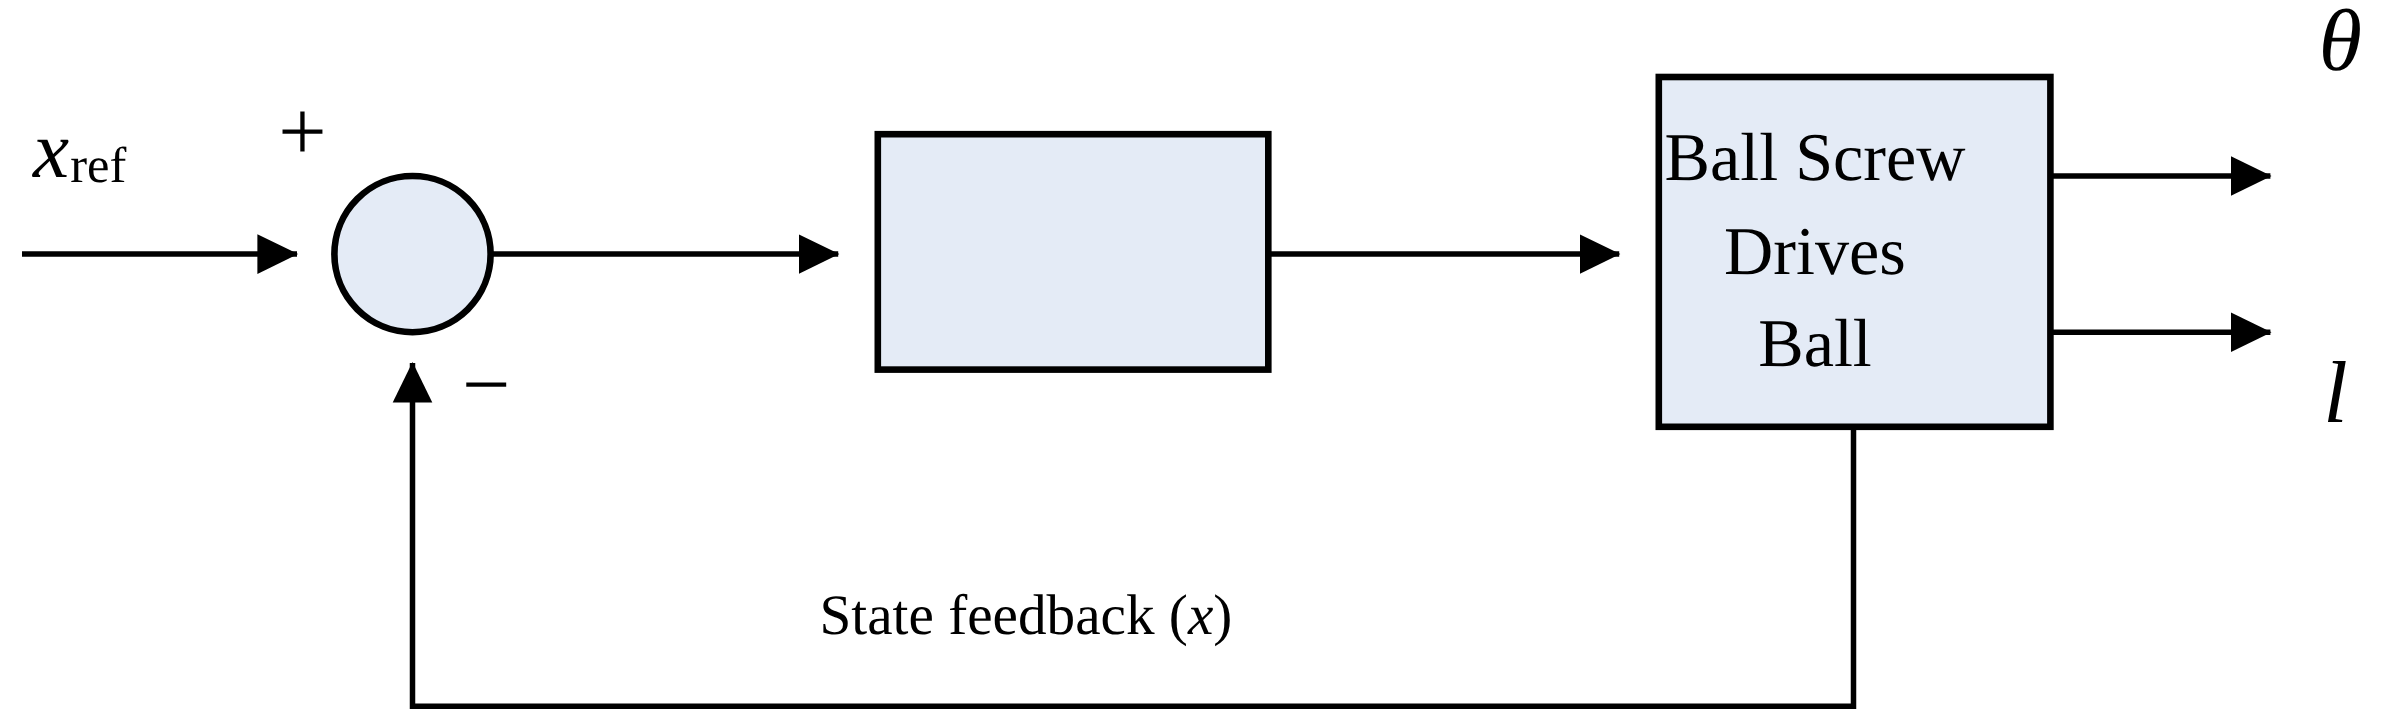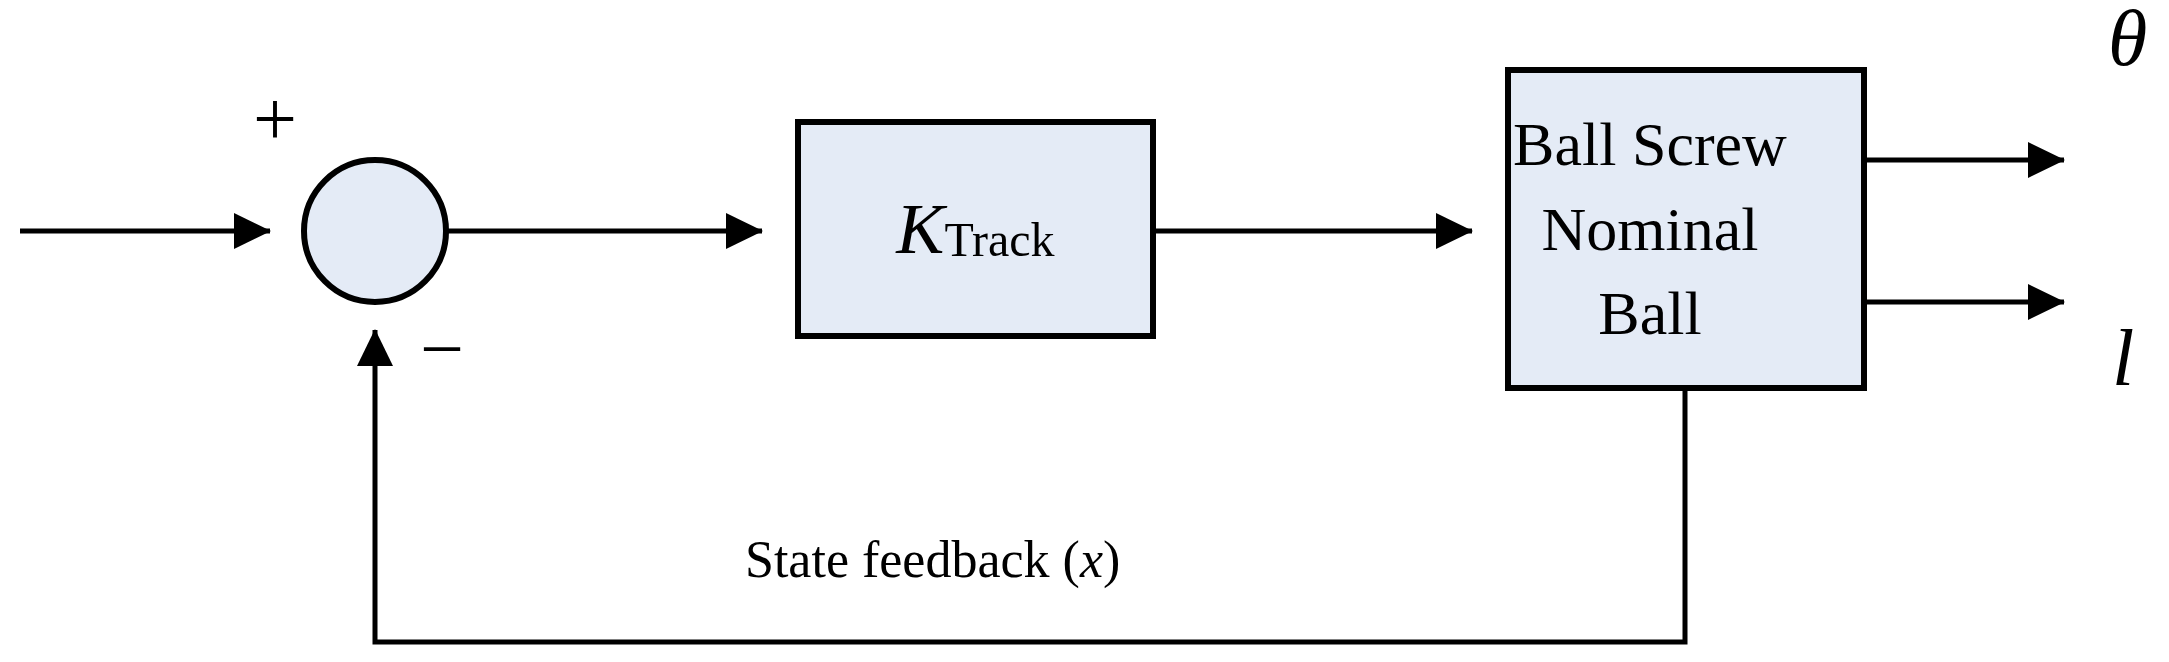--- a/index.html
+++ b/index.html
@@ -146,34 +146,32 @@
 
     <rect x="1508" y="70" width="356" height="318" fill="#e4ebf6" stroke="#000000" stroke-width="6"></rect>
 
     <line x1="1864" y1="160" x2="2064" y2="160" stroke="#000000" stroke-width="5" marker-end="url(#arrowheadbig)"></line>
 
     <line x1="1864" y1="302" x2="2064" y2="302" stroke="#000000" stroke-width="5" marker-end="url(#arrowheadbig)"></line>
 
     <polyline points="1685,388 1685,642 375,642 375,330" fill="none" stroke="#000000" stroke-width="5" marker-end="url(#arrowheadbig)"></polyline>
   </svg>
 
+  <div class="lbl lbl-xref">
+    <span class="var">x</span><span class="sub">ref</span>
+  </div>
 
   <div class="lbl lbl-plus">+</div>
 
   <div class="lbl lbl-minus">−</div>
 
-  <div class="block-label-box ktrack-box">
-    <div class="lbl-ktrack">
-      <span class="var">K</span><span class="sub">Track</span>
-    </div>
-  </div>
 
   <div class="block-label-box plant-box">
     <div class="plant-line">Ball Screw</div>
-    <div class="plant-line">Nominal</div>
+    <div class="plant-line">Drives</div>
     <div class="plant-line">Ball</div>
   </div>
 
   <div class="lbl lbl-theta">θ</div>
   <div class="lbl lbl-ell">l</div>
 
   <div class="lbl lbl-feedback">
     <span>State feedback (</span><span class="var">x</span><span>)</span>
   </div>
 

